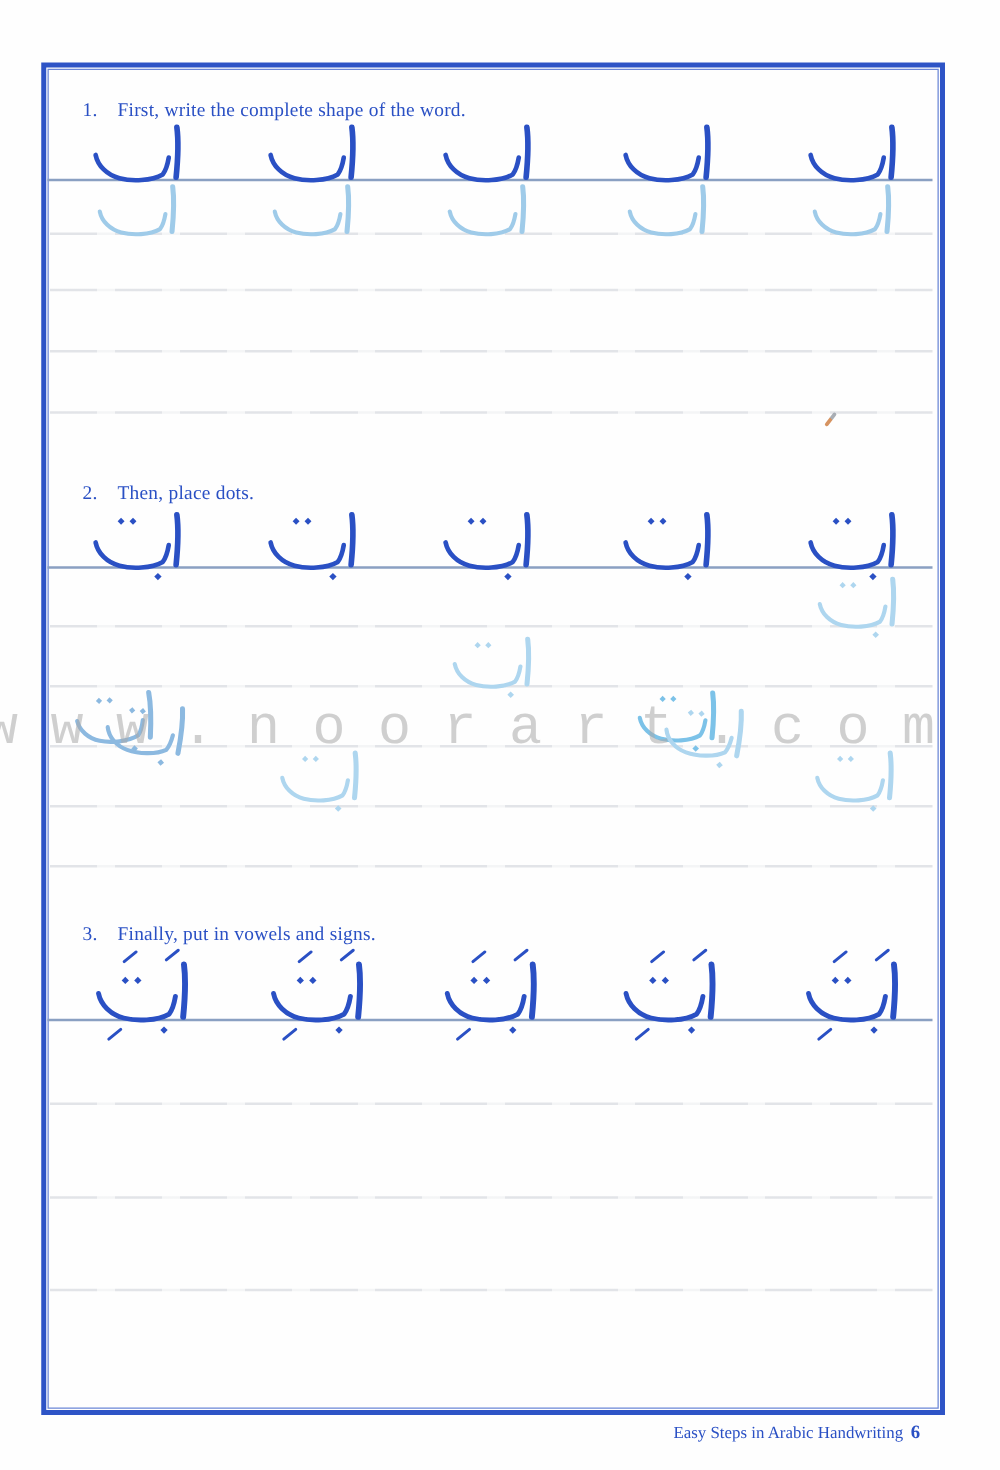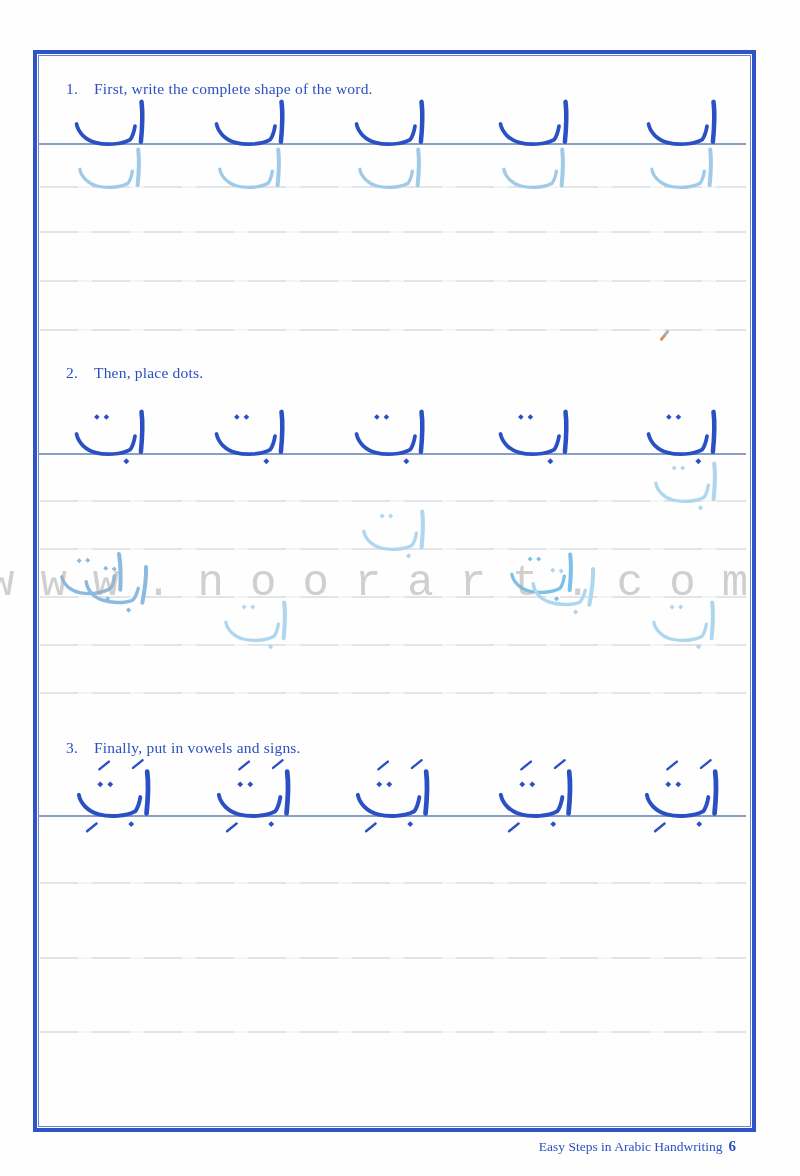--- a/index.html
+++ b/index.html
@@ -144,21 +144,21 @@
   <svg class="word lt w70" viewBox="0 0 90 90" style="left:646px;top:137px" role="img" aria-label="اٮٮ">
       <use href="#sym-skeleton"></use>
     </svg>
 
   <div class="gline" style="top:231px"></div>
   <div class="gline" style="top:280px"></div>
   <div class="gline" style="top:329px"></div>
 
   <div class="speck"></div>
 
-  <div class="ex-label" style="top:364px">
+  <div class="ex-label" style="top:386px">
     <span class="num">2.</span><span>Then, place dots.</span>
   </div>
 
   <div class="baseline" style="top:453px"></div>
 
   <svg class="word ink w78" viewBox="0 0 90 90" style="left:70px;top:398px" role="img" aria-label="ابت">
       <use href="#sym-dots"></use>
     </svg>
   <svg class="word ink w78" viewBox="0 0 90 90" style="left:210px;top:398px" role="img" aria-label="ابت">
       <use href="#sym-dots"></use>

